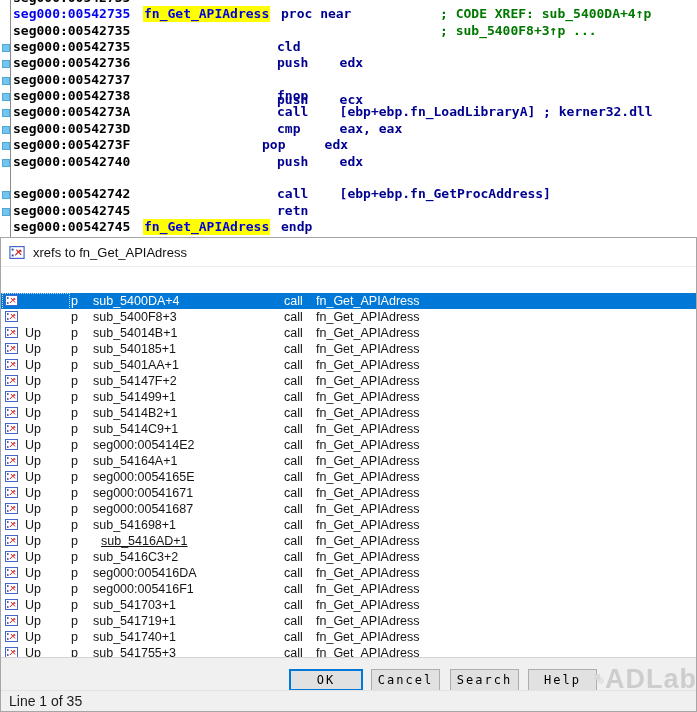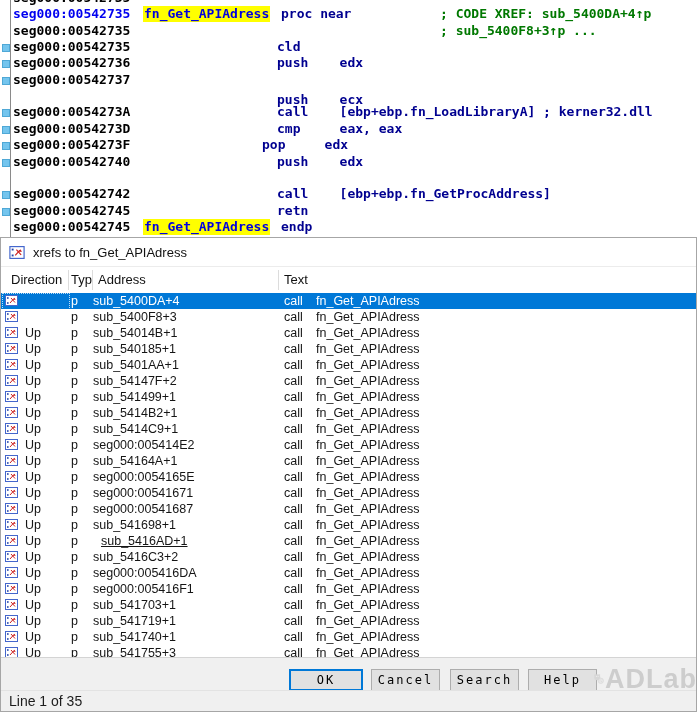--- a/index.html
+++ b/index.html
@@ -60,20 +60,21 @@
 
   <div id="disasm">
     <div class="navline"></div>
 
   <div class="dline" style="top: -10px;"><span class="addr" style="left: 13px;">seg000:00542735</span></div>
       <div class="dline" style="top: 6.35px;"><span class="addr addr-hl" style="left: 13px;">seg000:00542735</span><span class="fname" style="left: 143px;">fn_Get_APIAdress</span><span class="code" style="left: 281px;">proc near</span><span class="cmt" style="left: 440px;">; CODE XREF: sub_5400DA+4↑p</span></div>
       <div class="dline" style="top: 22.7px;"><span class="addr" style="left: 13px;">seg000:00542735</span><span class="cmt" style="left: 440px;">; sub_5400F8+3↑p ...</span></div>
       <div class="dline" style="top: 39.05px;"><i class="navmark"></i><span class="addr" style="left: 13px;">seg000:00542735</span><span class="code" style="left: 277px;">cld</span></div>
       <div class="dline" style="top: 55.4px;"><i class="navmark"></i><span class="addr" style="left: 13px;">seg000:00542736</span><span class="code" style="left: 277px;">push    edx</span></div>
       <div class="dline" style="top: 71.75px;"><i class="navmark"></i><span class="addr" style="left: 13px;">seg000:00542737</span><span class="code" style="left: 277px; margin-top: 20px;">push    ecx</span></div>
+      <div class="dline" style="top: 88.1px;"><i class="navmark"></i><span class="addr" style="left: 13px;">seg000:00542738</span><span class="code" style="left: 277px;">fnop</span></div>
       <div class="dline" style="top: 104.45px;"><i class="navmark"></i><span class="addr" style="left: 13px;">seg000:0054273A</span><span class="code" style="left: 277px;">call    [ebp+ebp.fn_LoadLibraryA] ; kerner32.dll</span></div>
       <div class="dline" style="top: 120.8px;"><i class="navmark"></i><span class="addr" style="left: 13px;">seg000:0054273D</span><span class="code" style="left: 277px;">cmp     eax, eax</span></div>
       <div class="dline" style="top: 137.15px;"><i class="navmark"></i><span class="addr" style="left: 13px;">seg000:0054273F</span><span class="code" style="left: 262px;">pop     edx</span></div>
       <div class="dline" style="top: 153.5px;"><i class="navmark"></i><span class="addr" style="left: 13px;">seg000:00542740</span><span class="code" style="left: 277px;">push    edx</span></div>
       <div class="dline" style="top: 186.2px;"><i class="navmark"></i><span class="addr" style="left: 13px;">seg000:00542742</span><span class="code" style="left: 277px;">call    [ebp+ebp.fn_GetProcAddress]</span></div>
       <div class="dline" style="top: 202.55px;"><i class="navmark"></i><span class="addr" style="left: 13px;">seg000:00542745</span><span class="code" style="left: 277px;">retn</span></div>
       <div class="dline" style="top: 218.9px;"><span class="addr" style="left: 13px;">seg000:00542745</span><span class="fname" style="left: 143px;">fn_Get_APIAdress</span><span class="code" style="left: 281px;">endp</span></div>
       <div class="dline" style="top: 235.25px;"><span class="addr" style="left: 13px;">seg000:00542745</span></div>
     </div>
 
@@ -84,29 +85,20 @@
         <rect x="0.5" y="0.5" width="12" height="10" fill="#ffffff" stroke="#4466cc" stroke-width="1"></rect>
         <rect x="2" y="2.2" width="1.6" height="1.6" fill="#2244aa"></rect>
         <rect x="2" y="7.2" width="1.6" height="1.6" fill="#2244aa"></rect>
         <path d="M5 8 L9 3.5" stroke="#cc2222" stroke-width="1" fill="none"></path>
         <path d="M9.6 2.8 L10.6 5 L7.8 4.6 Z" fill="#cc2222"></path>
         <path d="M6 3 L10 7.5" stroke="#cc2222" stroke-width="1" fill="none"></path>
       </svg>
       <span class="ttl">xrefs to fn_Get_APIAdress</span>
     </div>
 
-    <div class="thead">
-      <span class="hd-direction">Direction</span>
-      <span class="hd-type">Typ</span>
-      <span class="hd-address">Address</span>
-      <span class="hd-text">Text</span>
-      <i class="csep sep1"></i>
-      <i class="csep sep2"></i>
-      <i class="csep sep3"></i>
-    </div>
 
     <div id="list">
 
     <div class="xrow sel" style="top: 1px;">
   <svg class="ic" viewBox="0 0 13 11" xmlns="http://www.w3.org/2000/svg">
     <rect x="0.5" y="0.5" width="12" height="10" fill="#ffffff" stroke="#4466cc" stroke-width="1"></rect>
     <rect x="2" y="2.2" width="1.6" height="1.6" fill="#2244aa"></rect>
     <rect x="2" y="7.2" width="1.6" height="1.6" fill="#2244aa"></rect>
     <path d="M5 8 L9 3.5" stroke="#cc2222" stroke-width="1" fill="none"></path>
     <path d="M9.6 2.8 L10.6 5 L7.8 4.6 Z" fill="#cc2222"></path>

